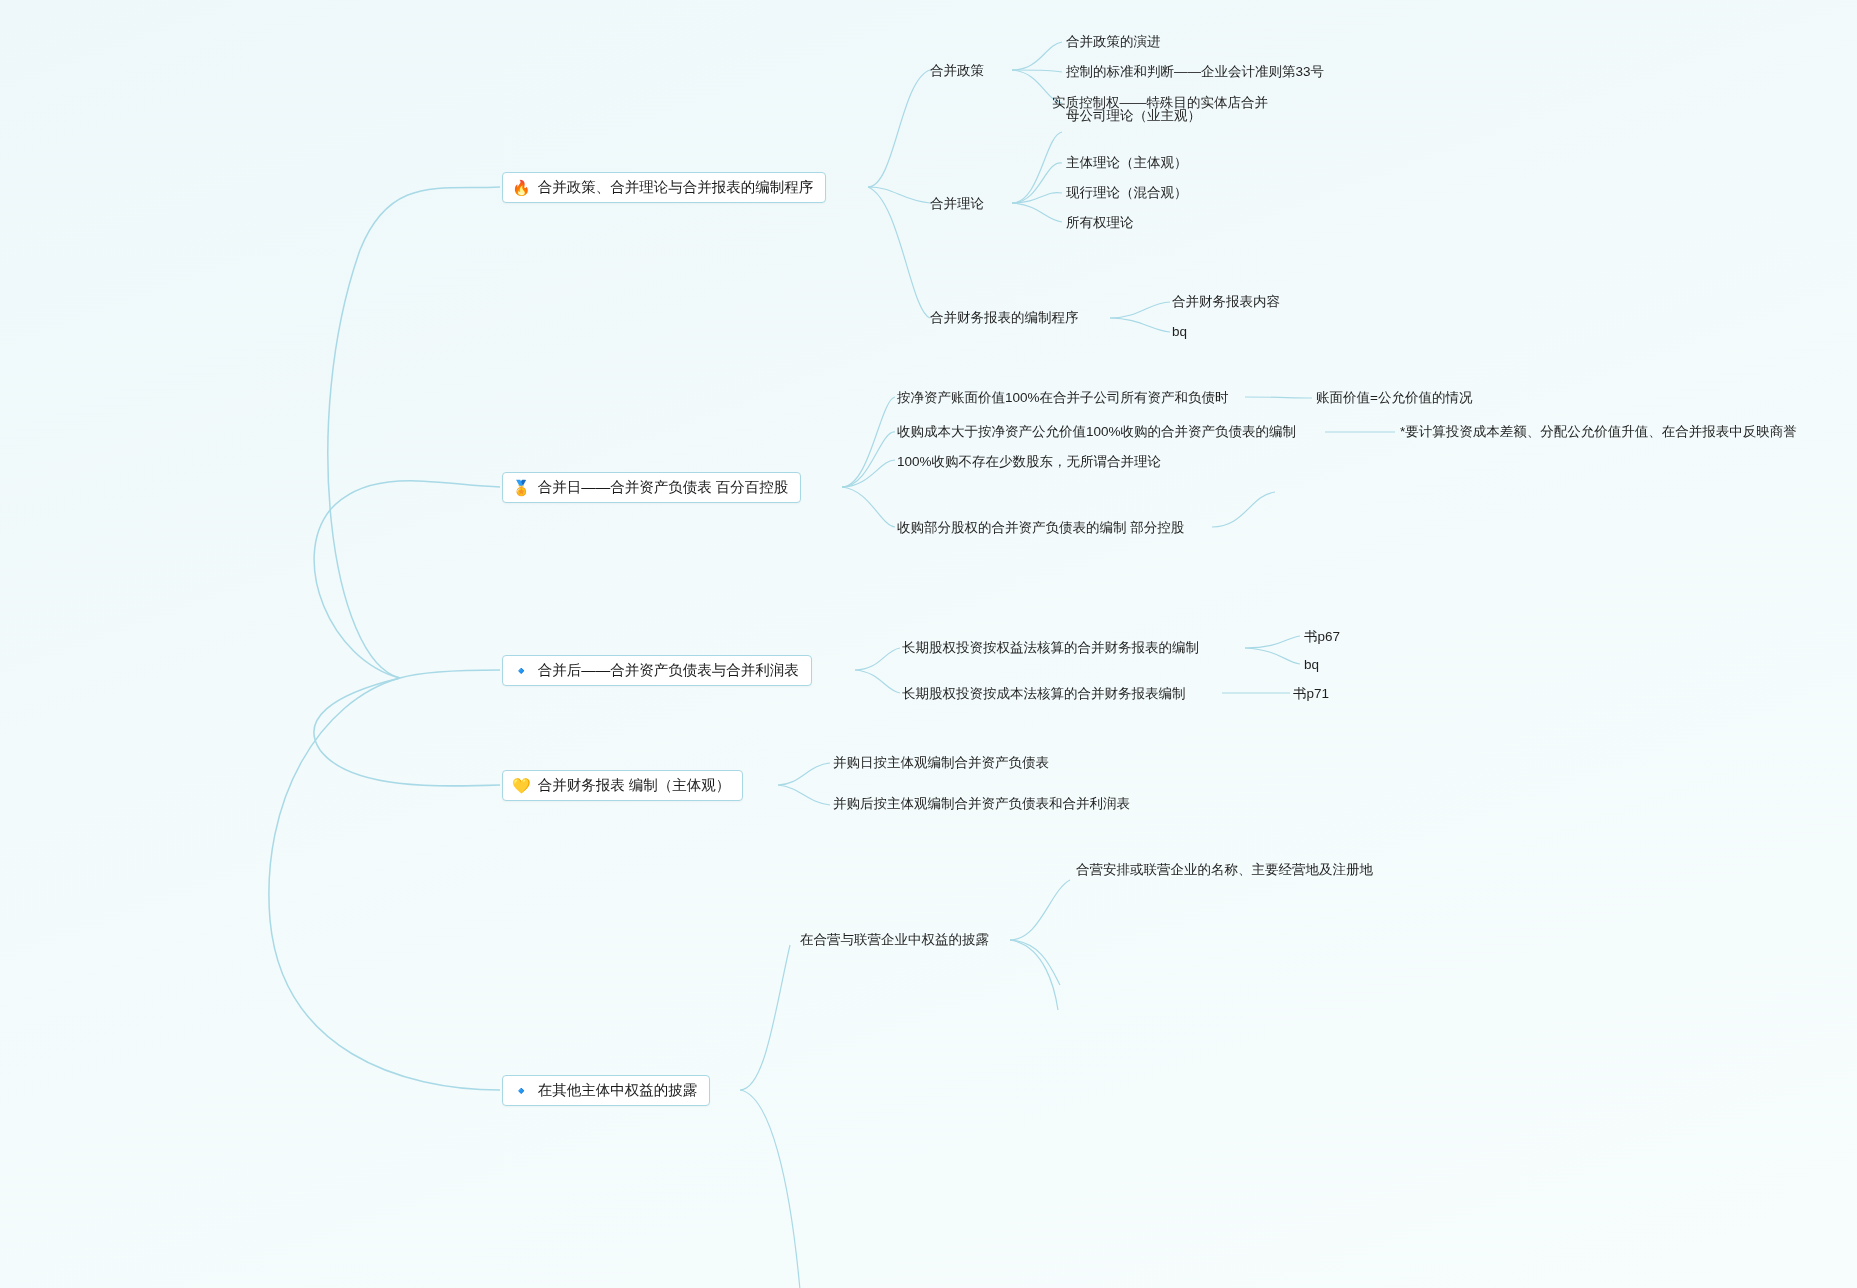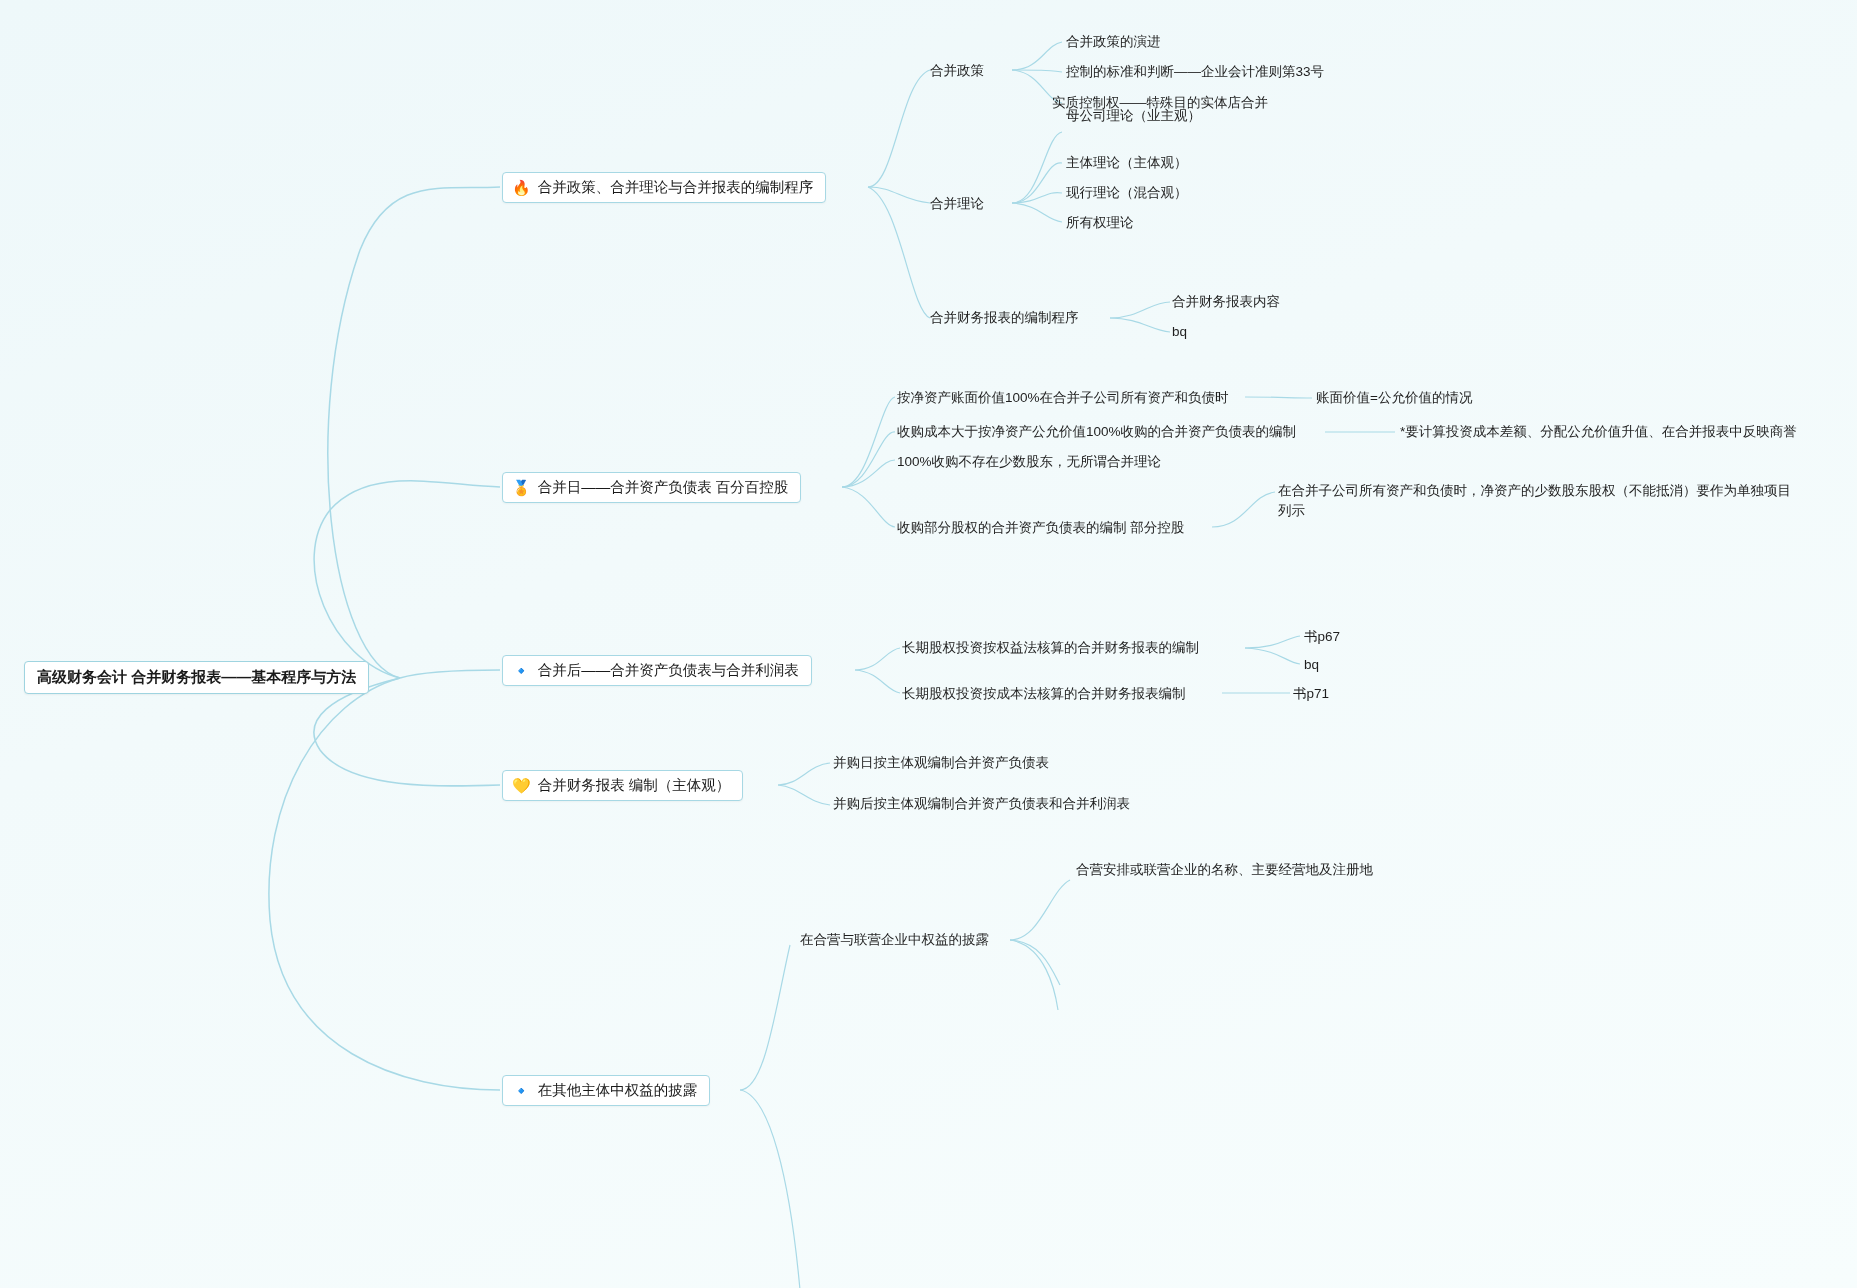--- a/index.html
+++ b/index.html
@@ -132,23 +132,20 @@
     <path d="M 778 785 C 800 787 808 803 830 805"></path>
 
     <path d="M 740 1090 C 765 1090 775 1010 790 945"></path>
     <path d="M 740 1090 C 770 1095 790 1180 800 1290"></path>
 
     <path d="M 1010 940 C 1040 940 1050 890 1070 880"></path>
     <path d="M 1010 940 C 1040 942 1050 965 1060 985"></path>
     <path d="M 1010 940 C 1045 945 1055 990 1058 1010"></path>
   </svg>
 
-  <div class="node root-node" style="left:24px; top:661px;">
-    <span>高级财务会计 合并财务报表——基本程序与方法</span>
-  </div>
 
   <div class="node l1-node" style="left:502px; top:172px;">
     <span class="emoji">🔥</span>
     <span>合并政策、合并理论与合并报表的编制程序</span>
   </div>
 
   <div class="node txt-node" style="left:930px; top:61px;">
     <span>合并政策</span>
   </div>
   <div class="node txt-node" style="left:930px; top:194px;">
@@ -205,23 +202,20 @@
   <div class="node txt-node" style="left:897px; top:518px;">
     <span>收购部分股权的合并资产负债表的编制 部分控股</span>
   </div>
 
   <div class="node txt-node" style="left:1316px; top:388px;text-align:center;">
     <span>账面价值=公允价值的情况</span>
   </div>
   <div class="node txt-node" style="left:1400px; top:422px;">
     <span>*要计算投资成本差额、分配公允价值升值、在合并报表中反映商誉</span>
   </div>
-  <div class="node txt-node wrap" style="left:1278px; top:481px; width:520px;">
-    <span>在合并子公司所有资产和负债时，净资产的少数股东股权（不能抵消）要作为单独项目列示</span>
-  </div>
 
   <div class="node l1-node" style="left:502px; top:655px;">
     <span class="emoji">🔹</span>
     <span>合并后——合并资产负债表与合并利润表</span>
   </div>
 
   <div class="node txt-node" style="left:902px; top:638px;">
     <span>长期股权投资按权益法核算的合并财务报表的编制</span>
   </div>
   <div class="node txt-node" style="left:902px; top:684px;">

